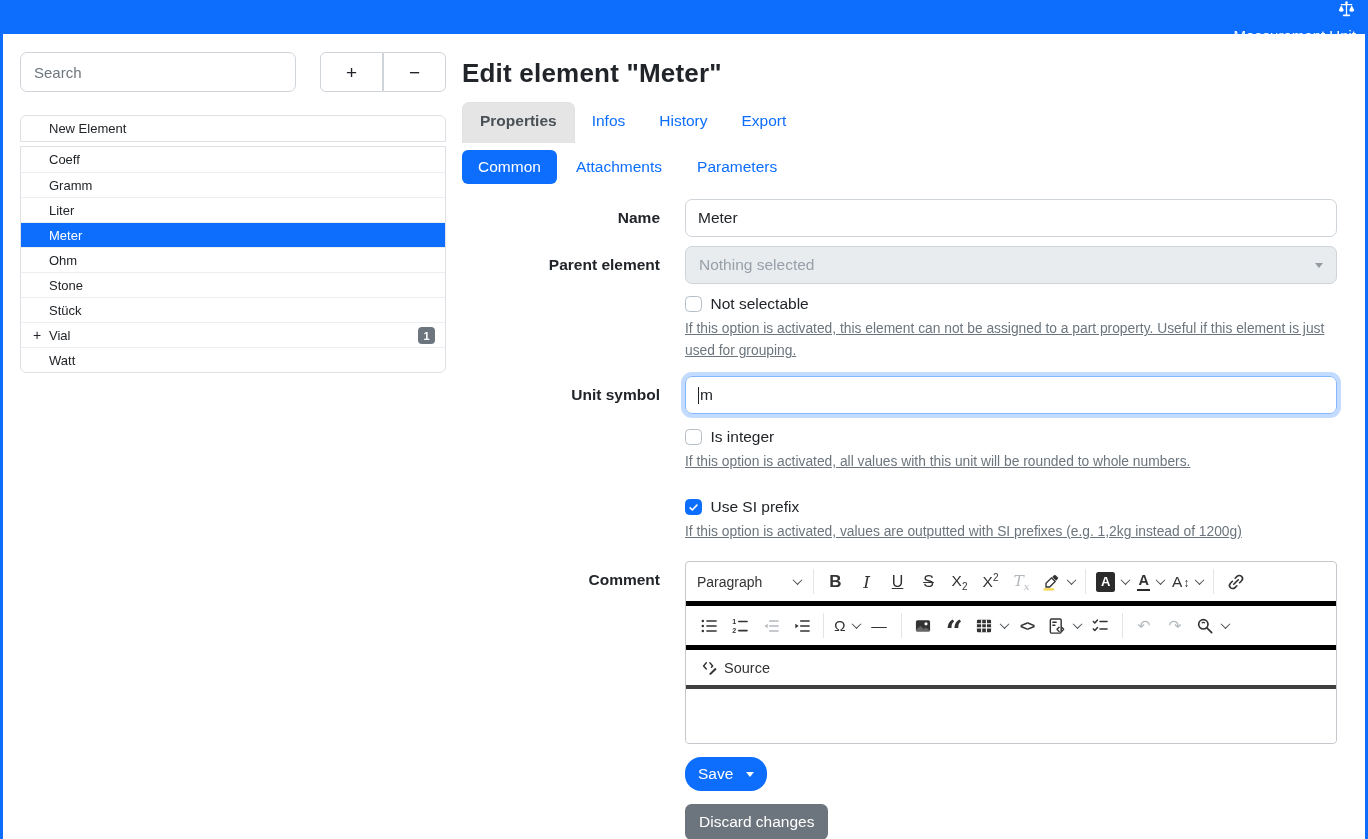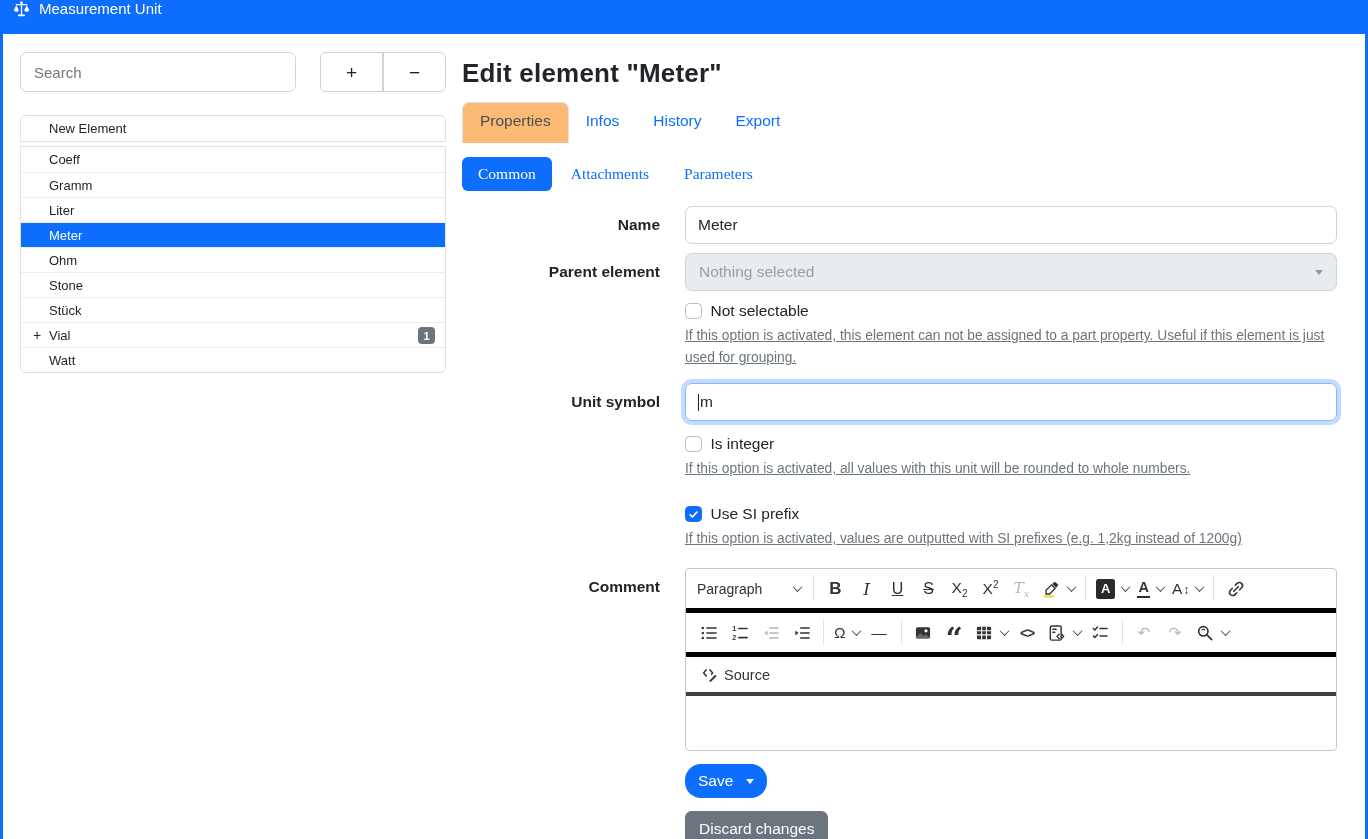--- a/index.html
+++ b/index.html
@@ -1,20 +1,20 @@
 <!DOCTYPE html>
 <html><head>
 <meta charset="utf-8">
 <style>
   * { box-sizing: border-box; margin: 0; padding: 0; }
   html,body { width:1368px; height:839px; overflow:hidden; }
   body { font-family:"Liberation Sans", sans-serif; background:#fff; color:#212529; }
 
   
-  .topbar { height:34px; background:#0d6efd; display:flex; align-items:flex-start; padding:0 12px; gap:8px; }
+  .topbar { height:34px; background:#0d6efd; display:flex; align-items:flex-end; padding:0 12px; gap:8px;flex-direction:column; }
   .topbar .brand { color:#fff; font-size:15px; }
   .scale-icon svg { display:block; }
 
   
   .frame { height:805px; border-left:3px solid #0d6efd; border-right:3px solid #0d6efd; display:flex; }
 
   
   .sidebar { width:443px; padding:18px 0 0 17px; flex:none; }
   .side-tools { display:flex; width:426px; }
   .search-input { width:276px; height:40px; border:1px solid #ced4da; border-radius:7px; padding:0 13px; font-size:15px; font-family:inherit; color:#212529; outline:none; }
@@ -32,23 +32,23 @@
   .el-row.selected { background:#0d6efd; color:#fff; }
   .el-row .expander { position:absolute; left:9px; top:4px; font-size:14px; color:#212529; width:14px; text-align:center; }
   .el-row .badge { position:absolute; right:10px; top:4px; min-width:17px; height:17px; background:#6c757d; color:#fff; border-radius:4px; font-size:11px; font-weight:bold; display:flex; align-items:center; justify-content:center; padding:0 4px; }
 
   
   .main { flex:1; padding:24px 21px 0 16px; }
   h1.page-title { font-size:26px; font-weight:700; letter-spacing:.2px; }
 
   .tabbar { display:flex; margin-top:13px; align-items:flex-end; }
   .tab { padding:9px 17px 13px; font-size:15.5px; color:#0d6efd; cursor:pointer; }
-  .tab.active { color:#495057; background:#fdba74; border:1px solid #dee2e6; border-bottom:none; border-radius:7px 7px 0 0; cursor:default; }
-
-  .pillbar { display:flex; margin-top:14px; gap:3px;font-family:Liberation Serif, serif; }
+  .tab.active { color:#495057; background:#e5e5e5; border:1px solid #dee2e6; border-bottom:none; border-radius:7px 7px 0 0; cursor:default;font-weight:bold; }
+
+  .pillbar { display:flex; margin-top:7px; gap:3px; }
   .pill { padding:8px 16px; font-size:15.5px; color:#0d6efd; border-radius:6px; cursor:pointer; }
   .pill.active { background:#0d6efd; color:#fff; cursor:default; }
 
   
   .form { margin-top:15px; }
   .frow { display:grid; grid-template-columns:198px 652px; column-gap:25px; }
   .flabel { text-align:right; font-weight:700; font-size:15.5px; align-self:center; }
   .flabel.top { align-self:start; padding-top:10px; }
   .ctl { grid-column:2; }
 

